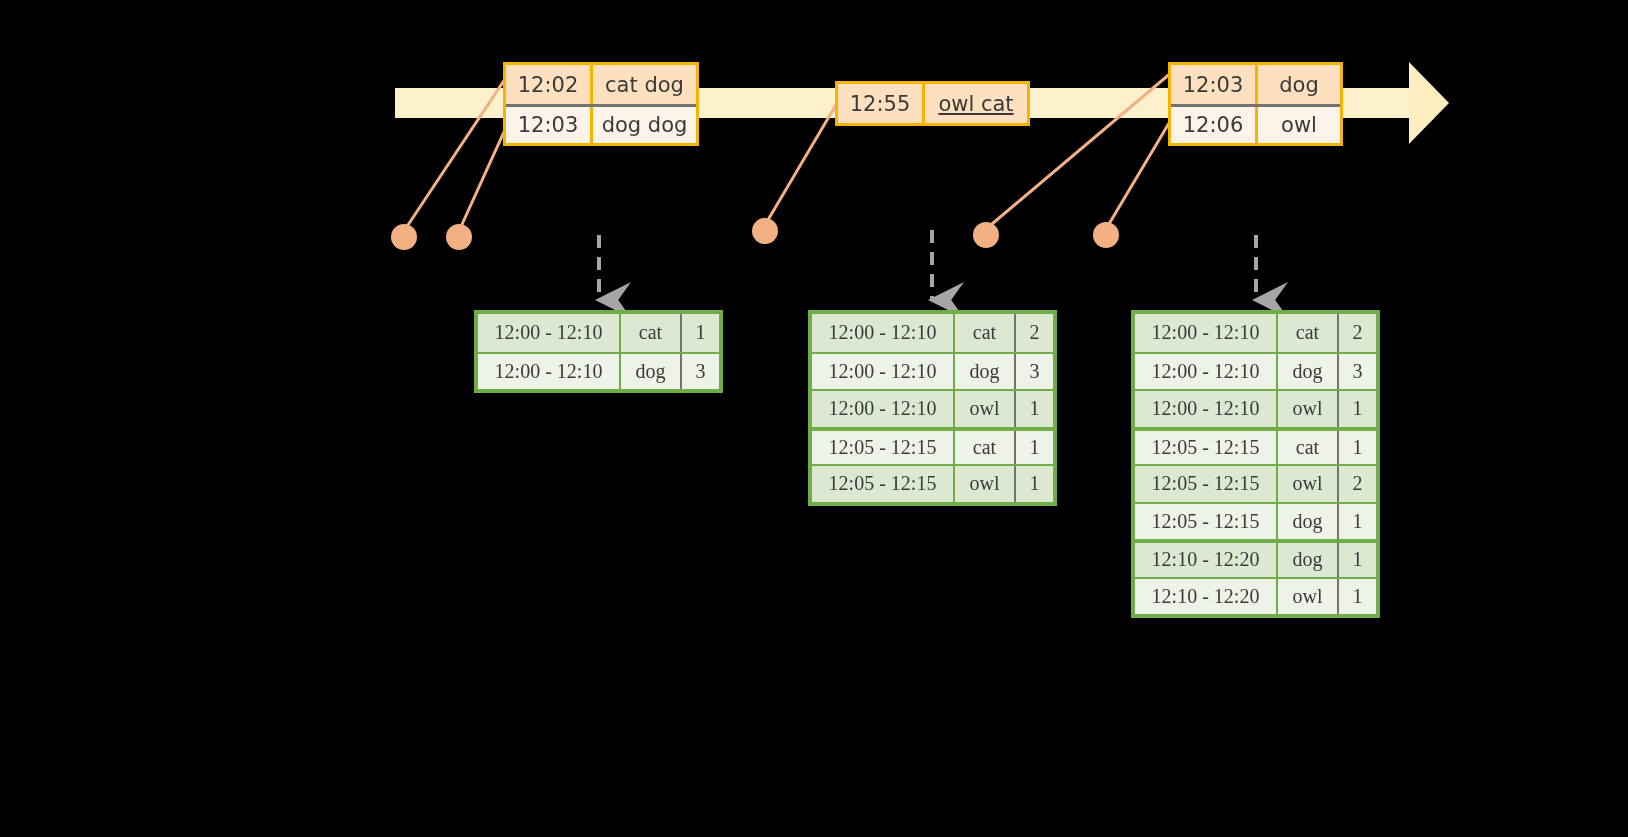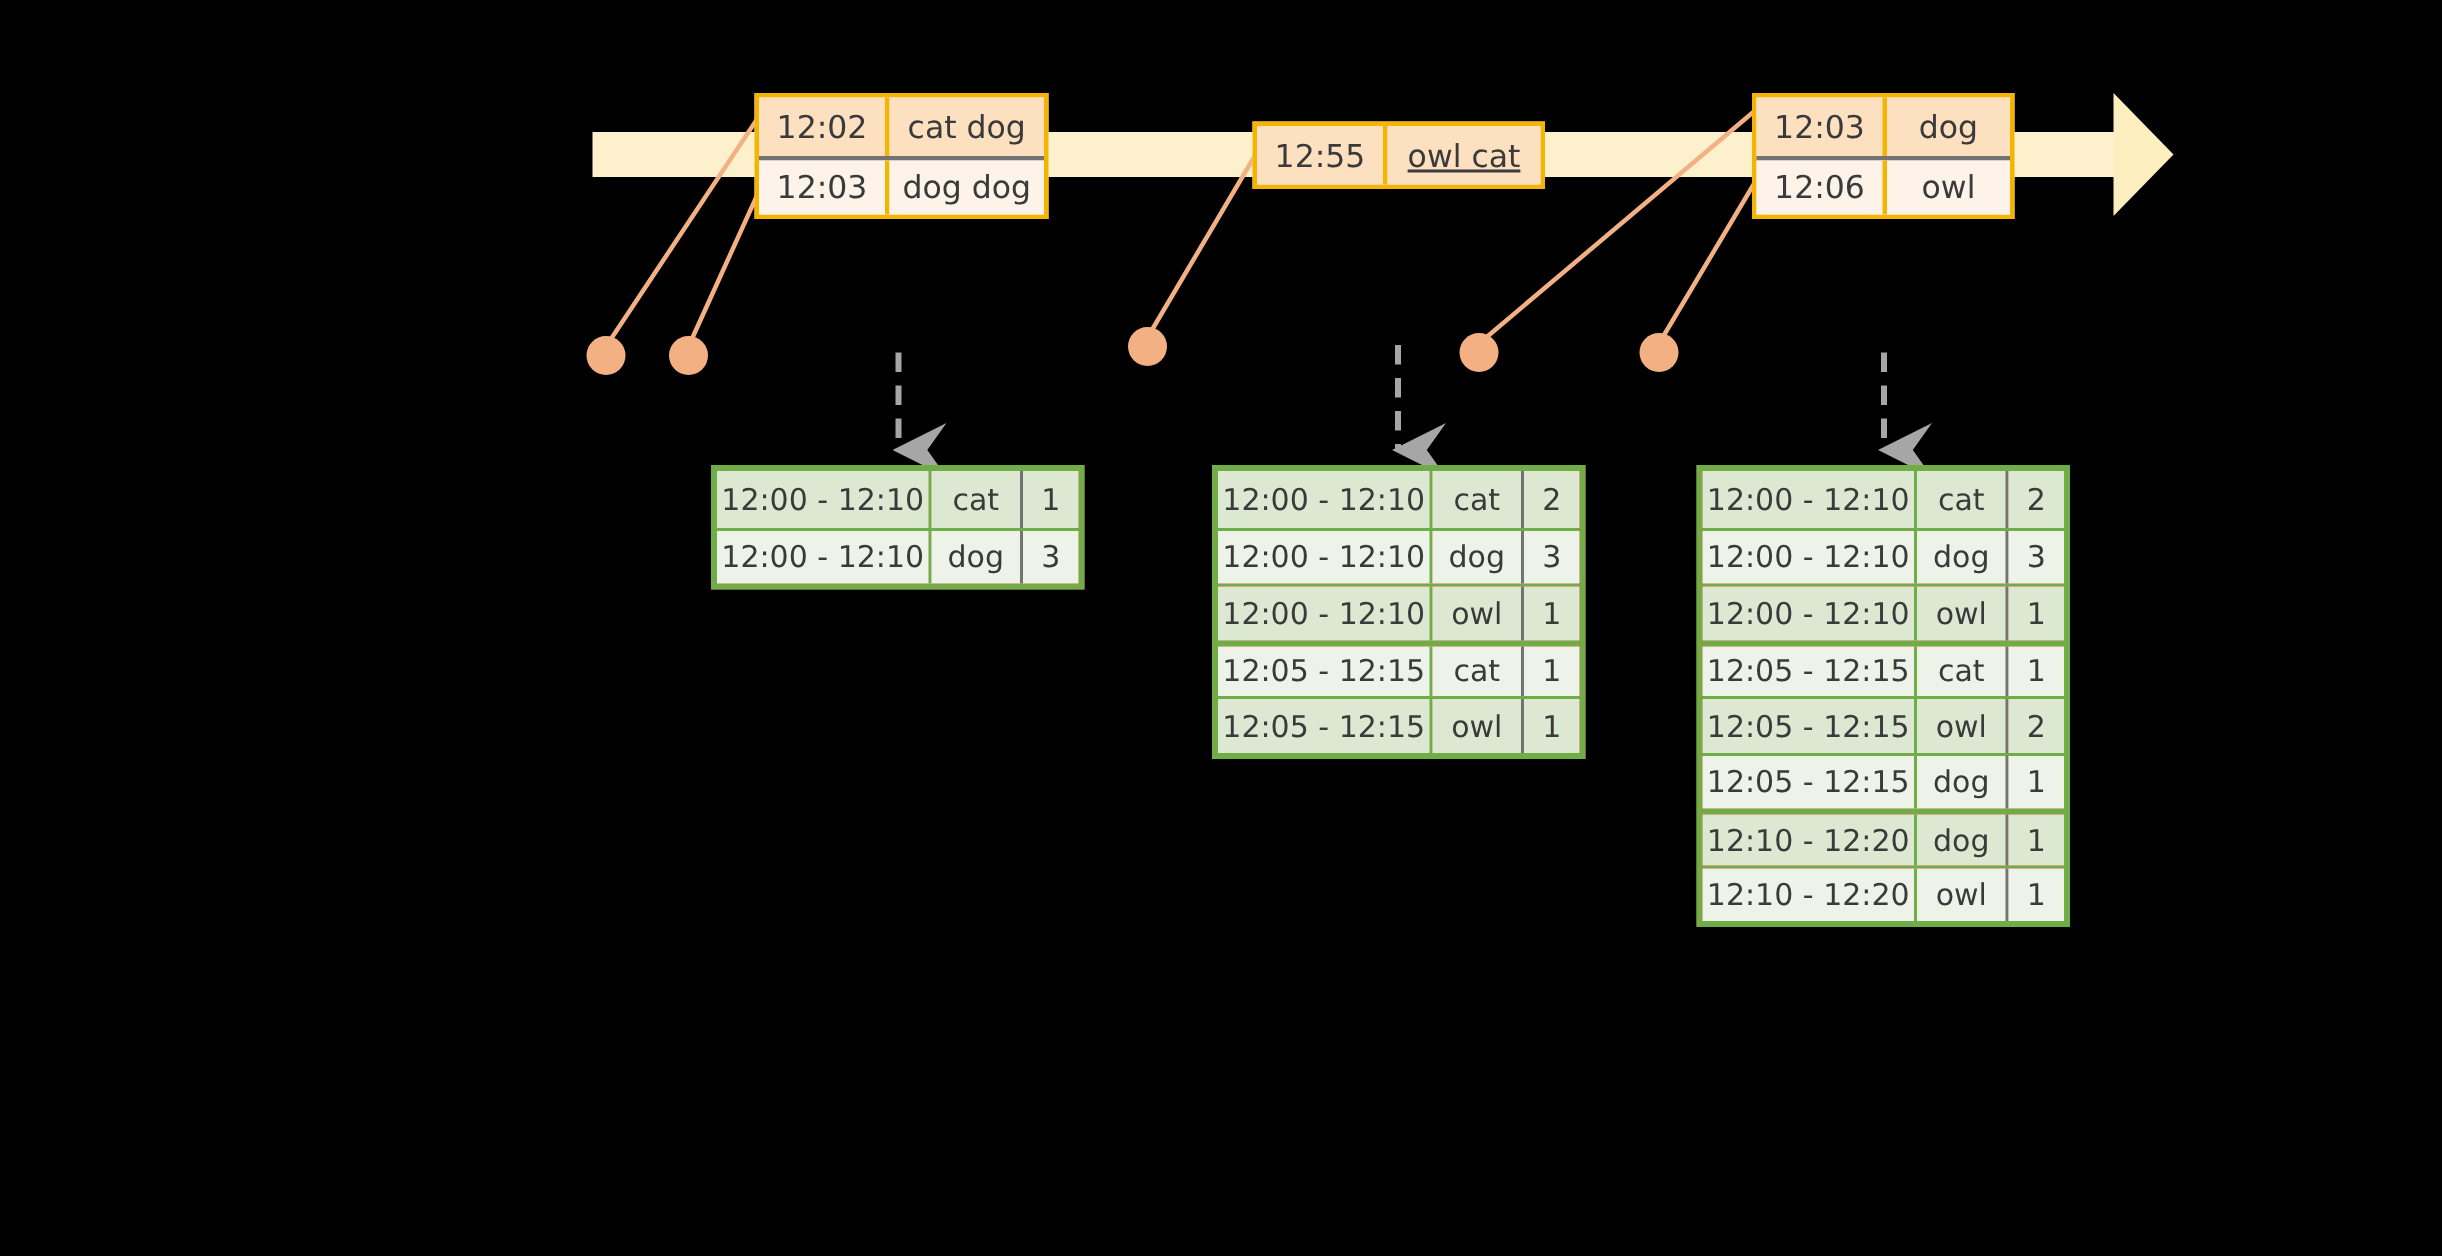--- a/index.html
+++ b/index.html
@@ -96,21 +96,22 @@
     height: 26px;
     border-radius: 50%;
     background: #f3b183;
   }
 
   
   .result-table {
     position: absolute;
     border: 4px solid #70ad47;
     box-sizing: border-box;
-    background: #ef4444;
+    background: #fde047;
+    font-family: Liberation Serif, serif;
   }
   .res-row {
     display: flex;
     height: 37.5px;
     box-sizing: border-box;
   }
   .res-row + .res-row { border-top: 2px solid #70ad47; }
   .res-row.group-end + .res-row { border-top: 4px solid #70ad47; }
   .res-row .cell {
     display: flex;

